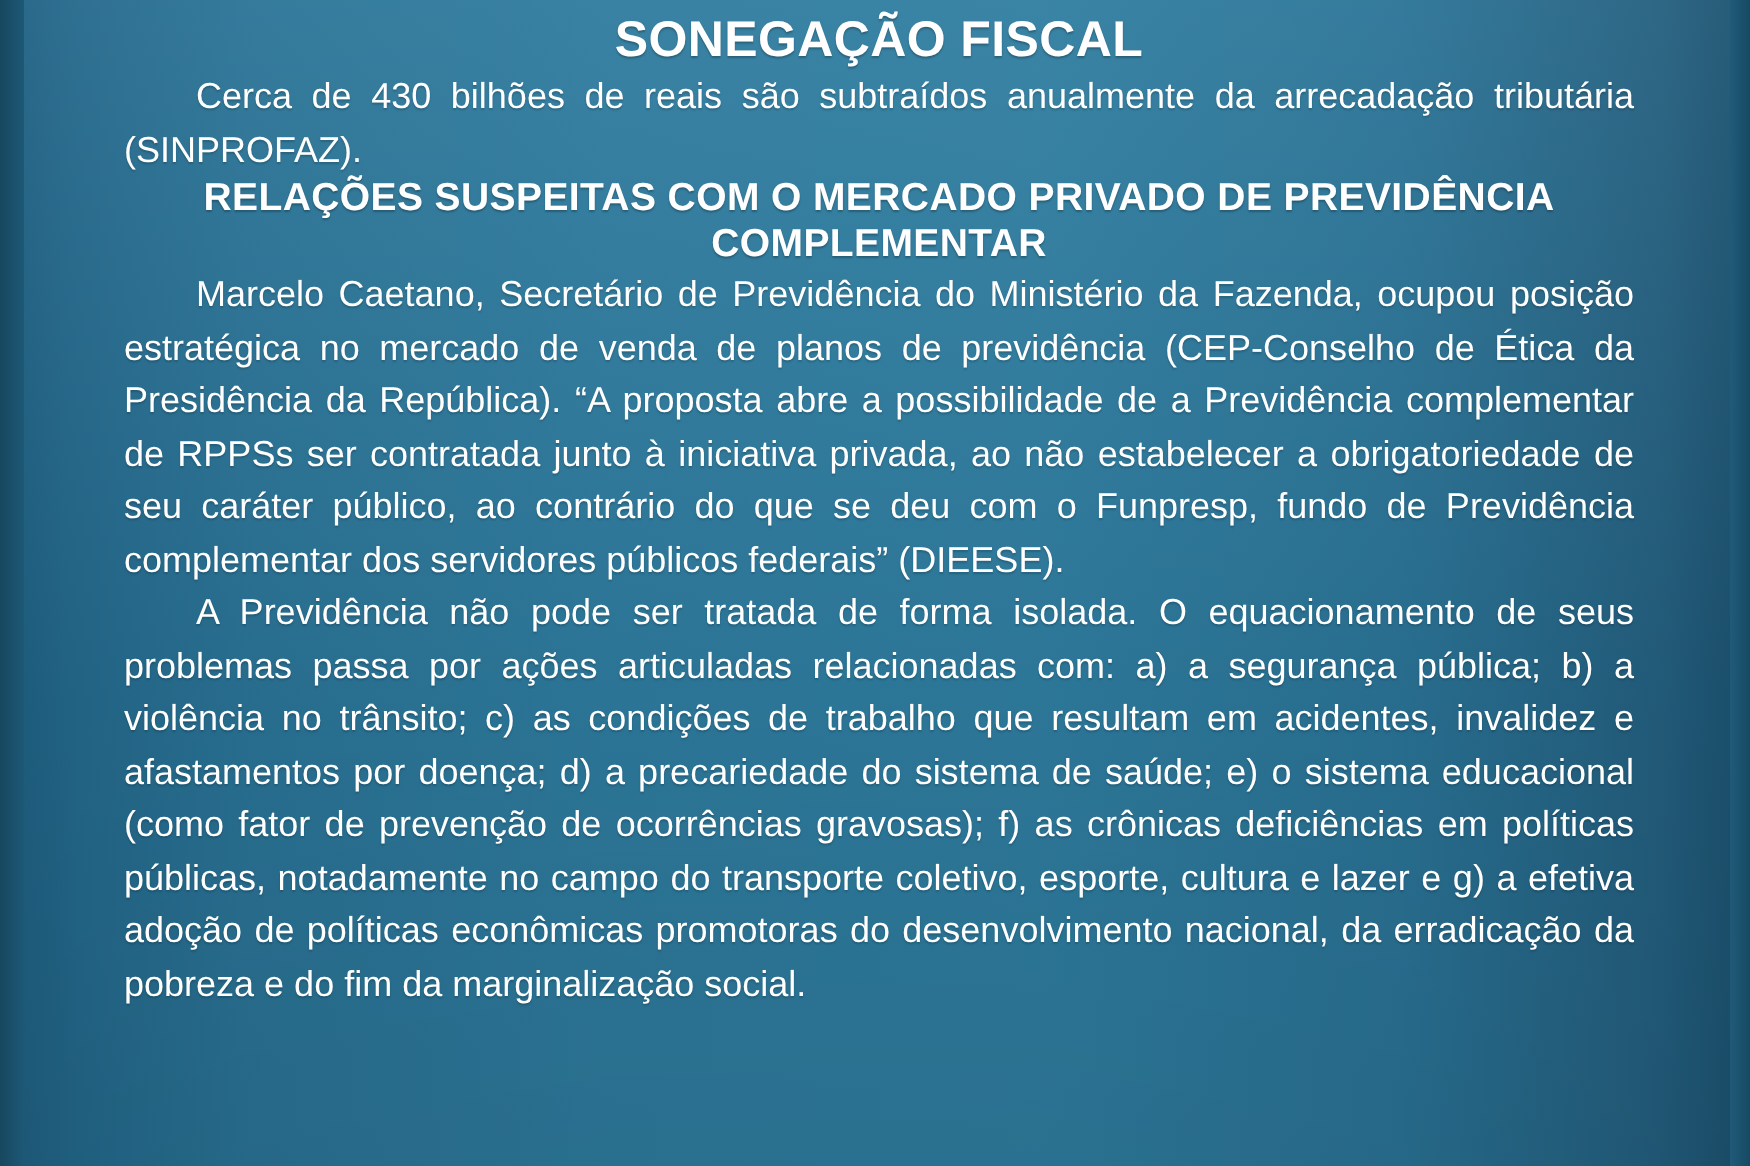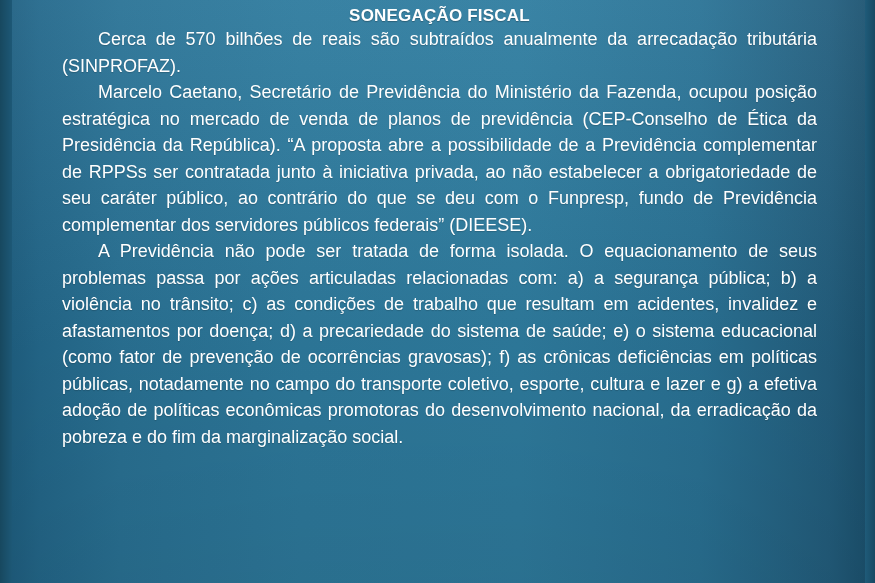--- a/index.html
+++ b/index.html
@@ -52,21 +52,21 @@
   }
   h2.section-title {
     color: #ffffff;
     font-weight: bold;
     text-align: center;
     margin: 0;
     letter-spacing: 0.2px;
     text-shadow: 0 1px 1px rgba(0,0,0,0.25);
   }
   .title-1 {
-    font-size: 17px;
+    font-size: 25px;
     margin-top: 8px;
     margin-bottom: 14px;
   }
   .title-2 {
     font-size: 19.5px;
     margin-top: 22px;
     margin-bottom: 14px;
   }
   .title-3 {
     font-size: 19.5px;
@@ -87,20 +87,21 @@
 </head>
 <body>
 
 <div class="page">
   <div class="left-edge"></div>
   <div class="right-edge"></div>
 
   <div class="content">
 
     <h2 class="section-title title-1">SONEGAÇÃO FISCAL</h2>
-    <p class="body-text">Cerca de 570 bilhões de reais são subtraídos anualmente da arrecadação tributária (SINPROFAZ).</p>
+    <p class="body-text">Cerca de 430 bilhões de reais são subtraídos anualmente da arrecadação tributária (SINPROFAZ).</p>
 
+    <h2 class="section-title title-2">RELAÇÕES SUSPEITAS COM O MERCADO PRIVADO DE PREVIDÊNCIA COMPLEMENTAR</h2>
     <p class="body-text">Marcelo Caetano, Secretário de Previdência do Ministério da Fazenda, ocupou posição estratégica no mercado de venda de planos de previdência (CEP-Conselho de Ética da Presidência da República). “A proposta abre a possibilidade de a Previdência complementar de RPPSs ser contratada junto à iniciativa privada, ao não estabelecer a obrigatoriedade de seu caráter público, ao contrário do que se deu com o Funpresp, fundo de Previdência complementar dos servidores públicos federais” (DIEESE).</p>
 
     <p class="body-text">A Previdência não pode ser tratada de forma isolada. O equacionamento de seus problemas passa por ações articuladas relacionadas com: a) a segurança pública; b) a violência no trânsito; c) as condições de trabalho que resultam em acidentes, invalidez e afastamentos por doença; d) a precariedade do sistema de saúde; e) o sistema educacional (como fator de prevenção de ocorrências gravosas); f) as crônicas deficiências em políticas públicas, notadamente no campo do transporte coletivo, esporte, cultura e lazer e g) a efetiva adoção de políticas econômicas promotoras do desenvolvimento nacional, da erradicação da pobreza e do fim da marginalização social.</p>
 
   </div>
 </div>
 
 </body></html>

